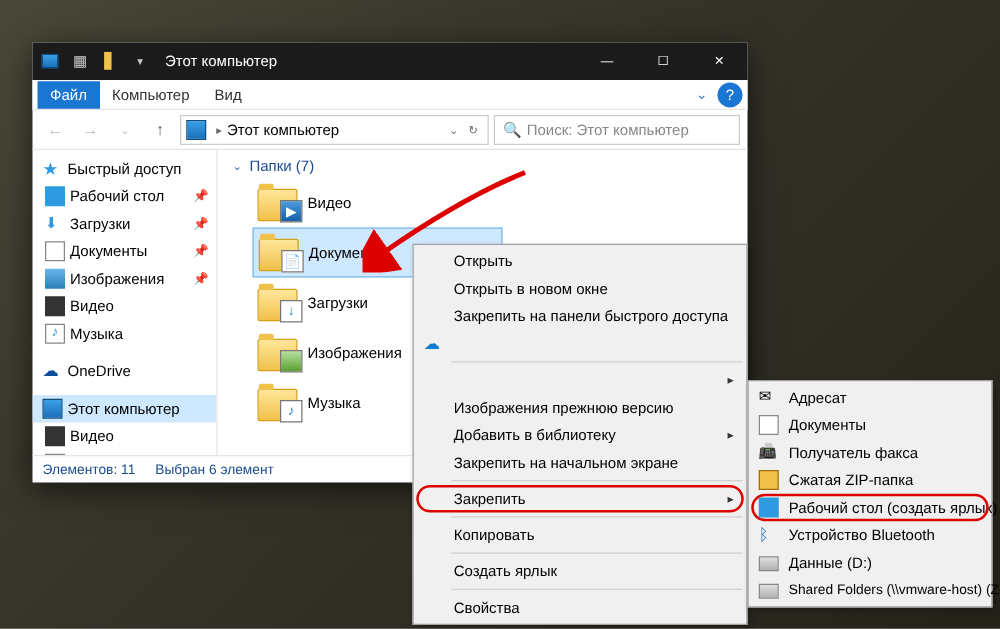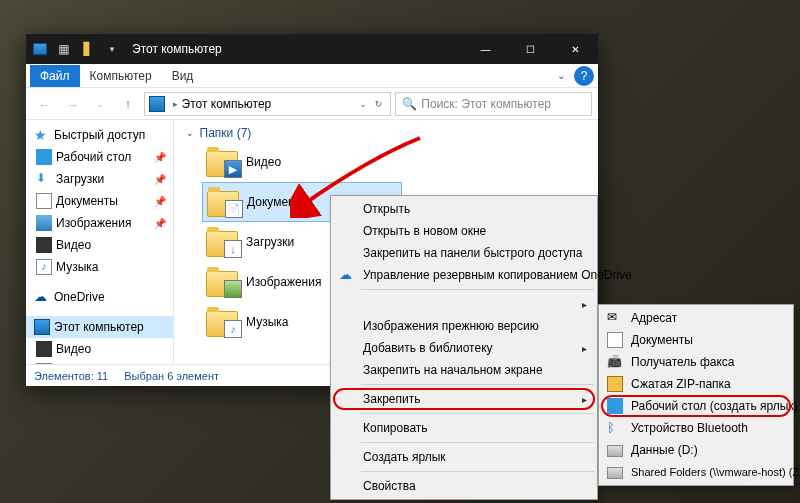--- a/index.html
+++ b/index.html
@@ -243,21 +243,20 @@
       <span>Открыть</span>
     </div>
   <div class="crow">
       <span>Открыть в новом окне</span>
     </div>
   <div class="crow">
       <span>Закрепить на панели быстрого доступа</span>
     </div>
   <div class="crow">
       <span class="cicn ic-od" style="color:#0a7dd4;font-size:13px;">☁</span>
-      <span>Управление резервным копированием OneDrive</span>
     </div>
   <div class="csep"></div>
   <div class="crow">
       <span class="arrow">▸</span>
     </div>
   <div class="crow">
       <span>Изображения прежнюю версию</span>
     </div>
   <div class="crow">
       <span>Добавить в библиотеку</span>

